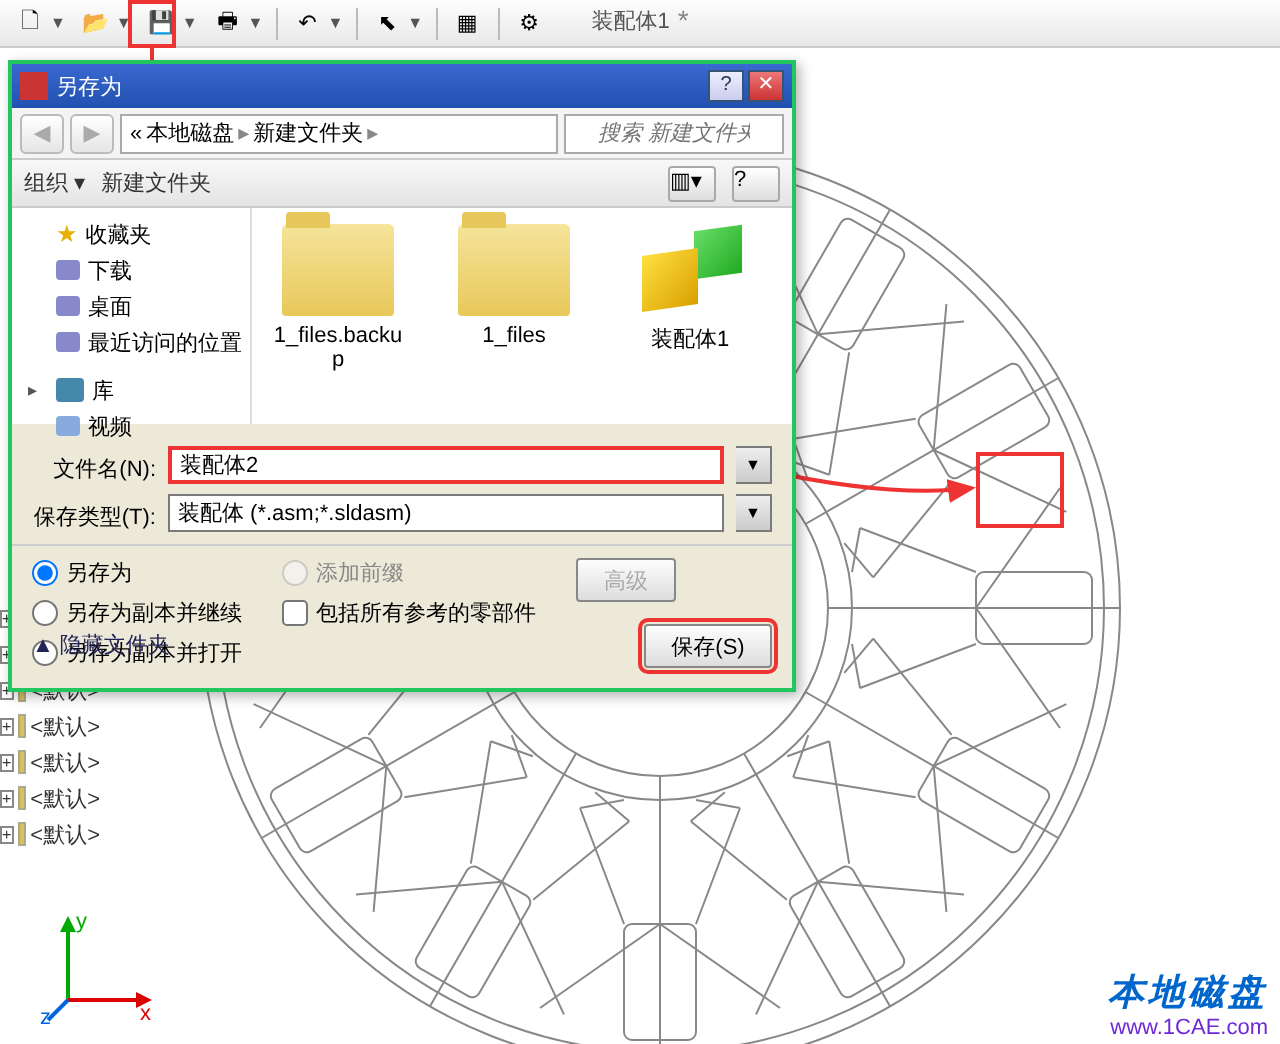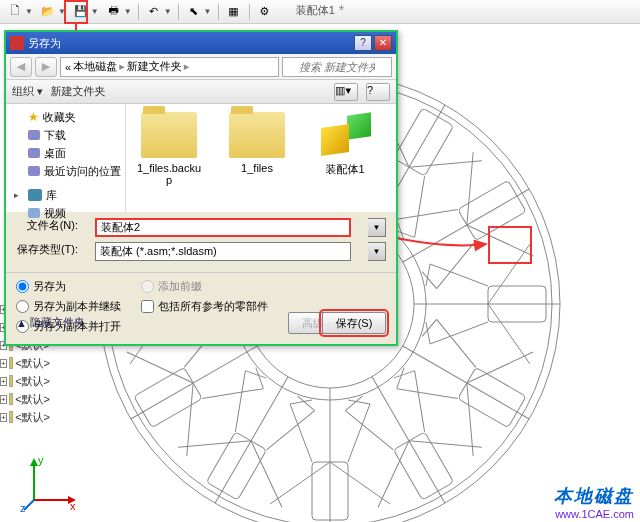--- a/index.html
+++ b/index.html
@@ -52,21 +52,21 @@
 .side-item .exp{width:10px;font-size:9px;color:#555}
 .dlg-files{flex:1;display:flex;padding:8px;gap:18px}
 .file{width:70px;text-align:center}
 .folder-ico{width:56px;height:46px;background:linear-gradient(#f5e49a,#e8c85a);border-radius:3px 3px 2px 2px;position:relative;margin:0 auto 4px}
 .folder-ico:before{content:"";position:absolute;top:-6px;left:2px;width:22px;height:8px;background:#e8c85a;border-radius:2px 2px 0 0}
 .asm-ico{width:56px;height:46px;position:relative;margin:0 auto 4px}
 .asm-ico .b1{position:absolute;width:28px;height:28px;background:linear-gradient(135deg,#ffe040,#d8a000);left:4px;top:14px;transform:skewY(-8deg)}
 .asm-ico .b2{position:absolute;width:24px;height:24px;background:linear-gradient(135deg,#6d6,#2a2);right:2px;top:2px;transform:skewY(-8deg)}
 .file .lbl{font-size:11px;word-break:break-all}
 .dlg-fields{padding:6px 10px;background:#ece9d8}
-.fld-row{display:flex;align-items:flex-start;height:24px;gap:17px}
+.fld-row{display:flex;align-items:flex-end;height:24px;gap:6px}
 .fld-row label{width:62px;text-align:right;font-size:11px}
 .fld-row .inp{flex:1;height:19px;border:1px solid #7a7a7a;background:#fff;padding:0 4px;font-size:11px;display:flex;align-items:center}
 .fld-row .dd{width:18px;height:19px;border:1px solid #7a7a7a;border-left:none;background:linear-gradient(#eee,#ccc);display:flex;align-items:center;justify-content:center;font-size:8px}
 .fn-highlight{border:2px solid #e33 !important}
 .dlg-opts{padding:6px 10px 10px;background:#ece9d8;border-top:1px solid #ccc;display:flex;gap:20px}
 .opt-col{display:flex;flex-direction:column;gap:5px}
 .opt{display:flex;align-items:center;gap:4px;font-size:11px}
 .opt input{margin:0}
 .opt.dis{color:#888}
 .dlg-btns{position:absolute;right:10px;bottom:10px;display:flex;gap:8px}
@@ -311,21 +311,21 @@
     <div class="opt-col">
       <label class="opt dis">
           <input type="radio" disabled="" style="">
           <span>添加前缀</span>
         </label>
       <label class="opt">
           <input type="checkbox" style="">
           <span>包括所有参考的零部件</span>
         </label>
     </div>
-    <div class="opt-col" style="justify-content:flex-end">
+    <div class="opt-col" style="justify-content:flex-start">
       <button class="dbtn" style="width:50px" disabled="">高级</button>
     </div>
   </div>
   <div class="hide-lnk">
       <span>▲</span>
       <span>隐藏文件夹</span>
     </div>
   <div class="dlg-btns">
     <button class="dbtn save">保存(S)</button>
   </div>

